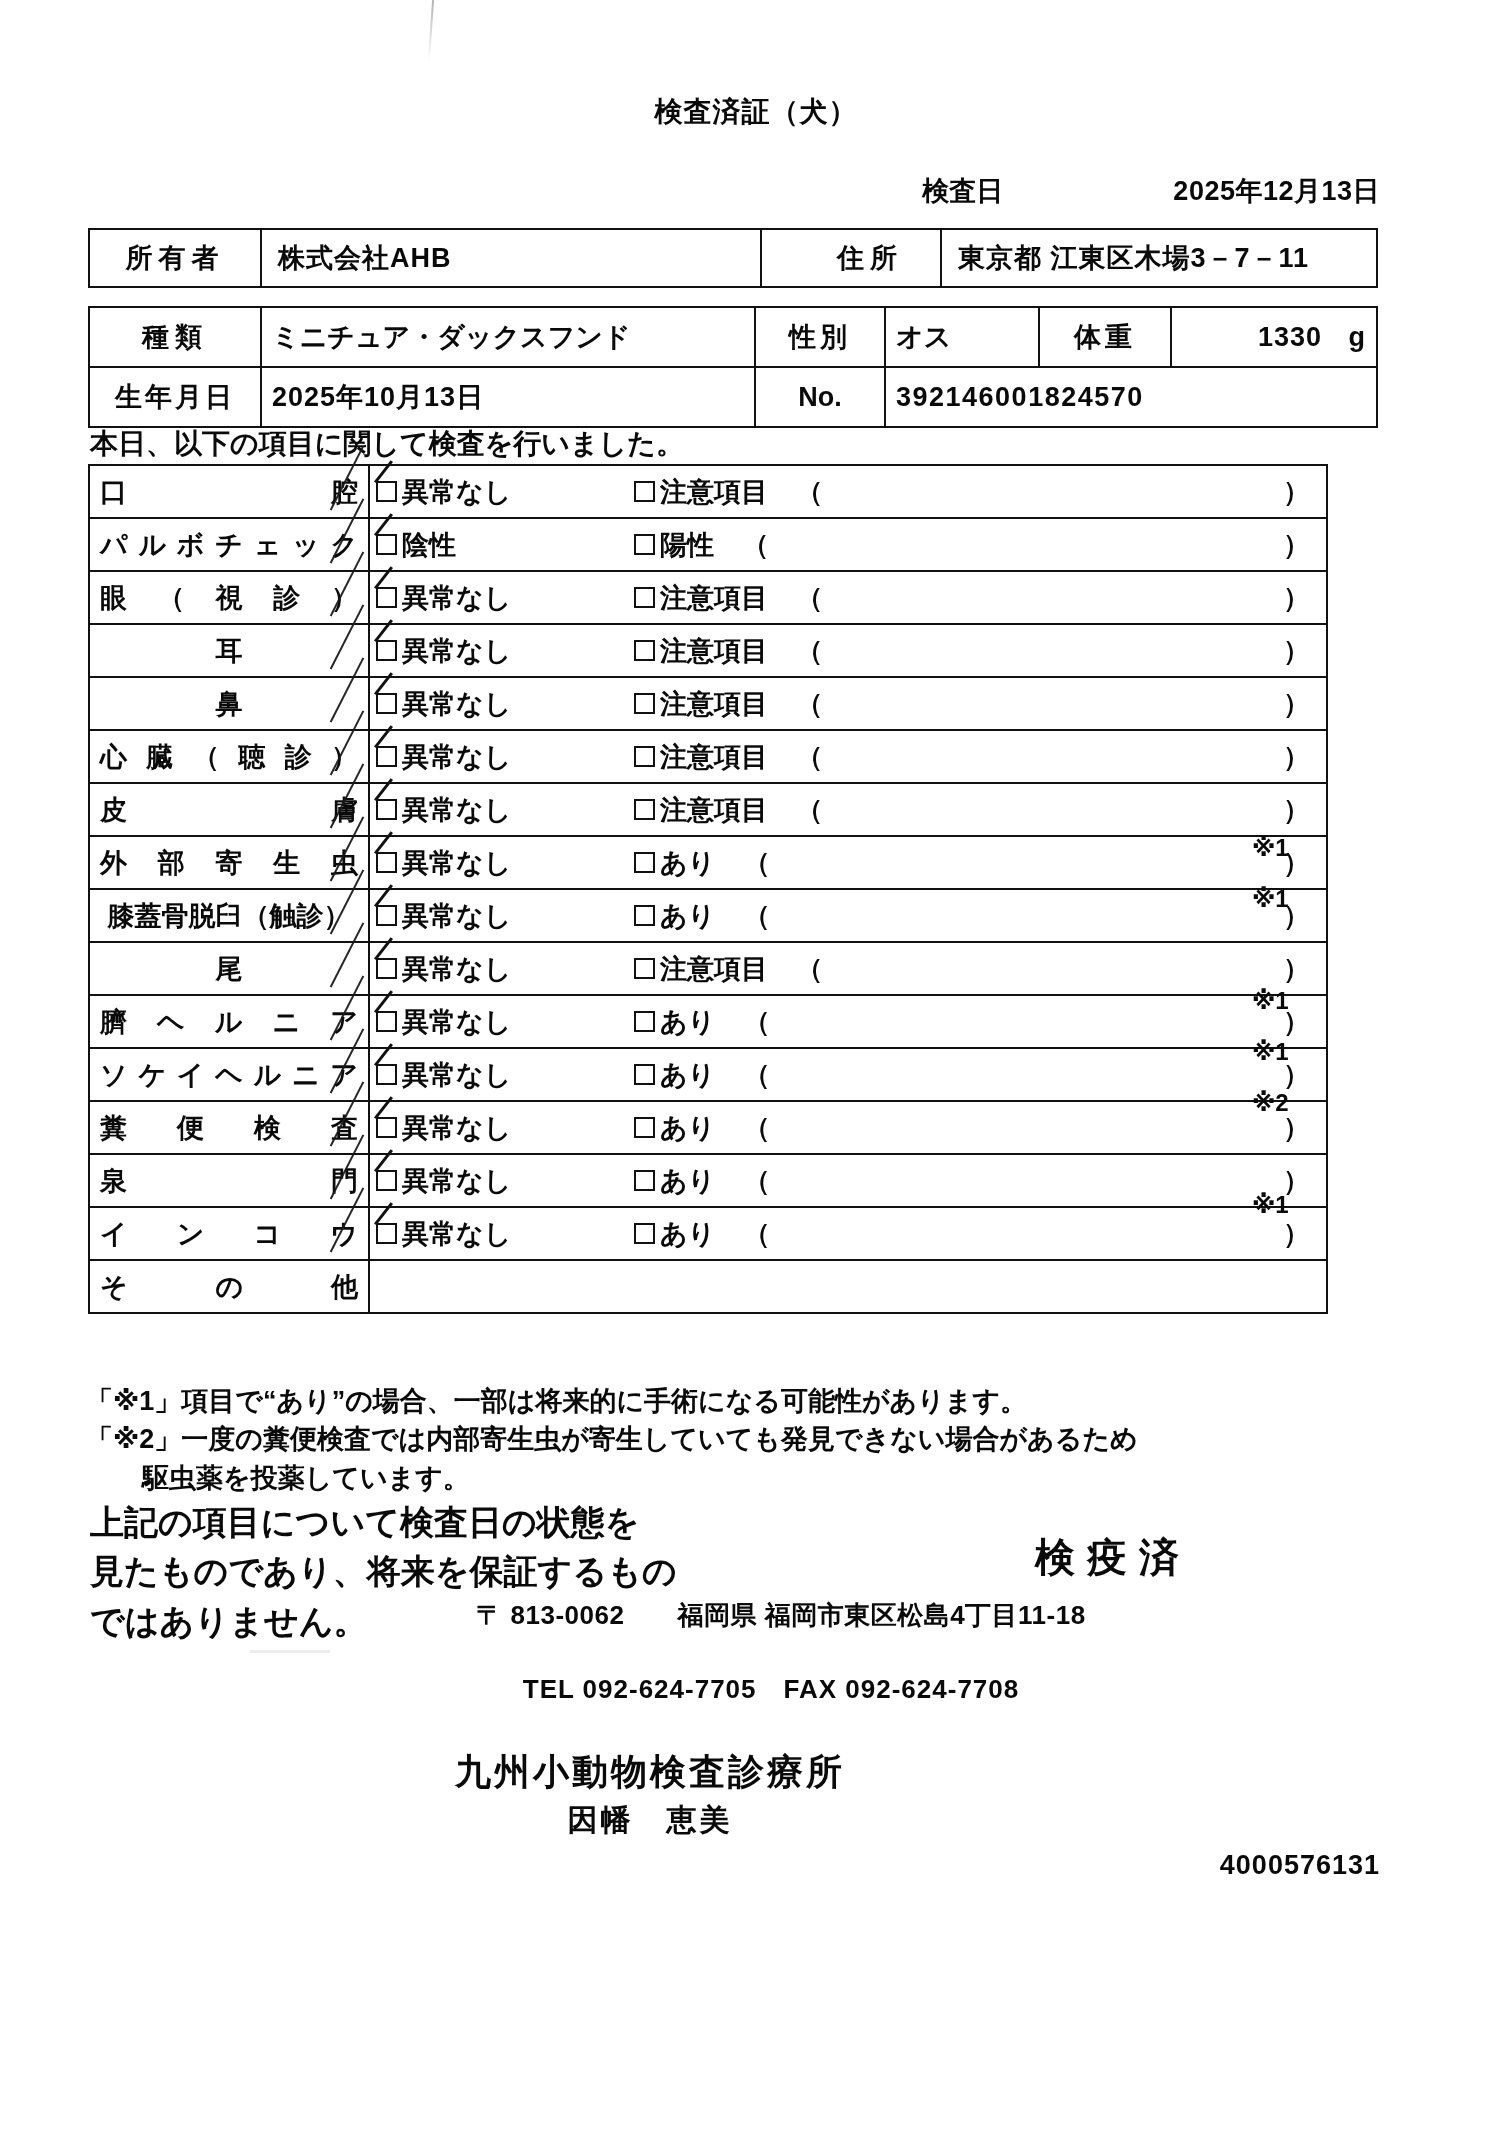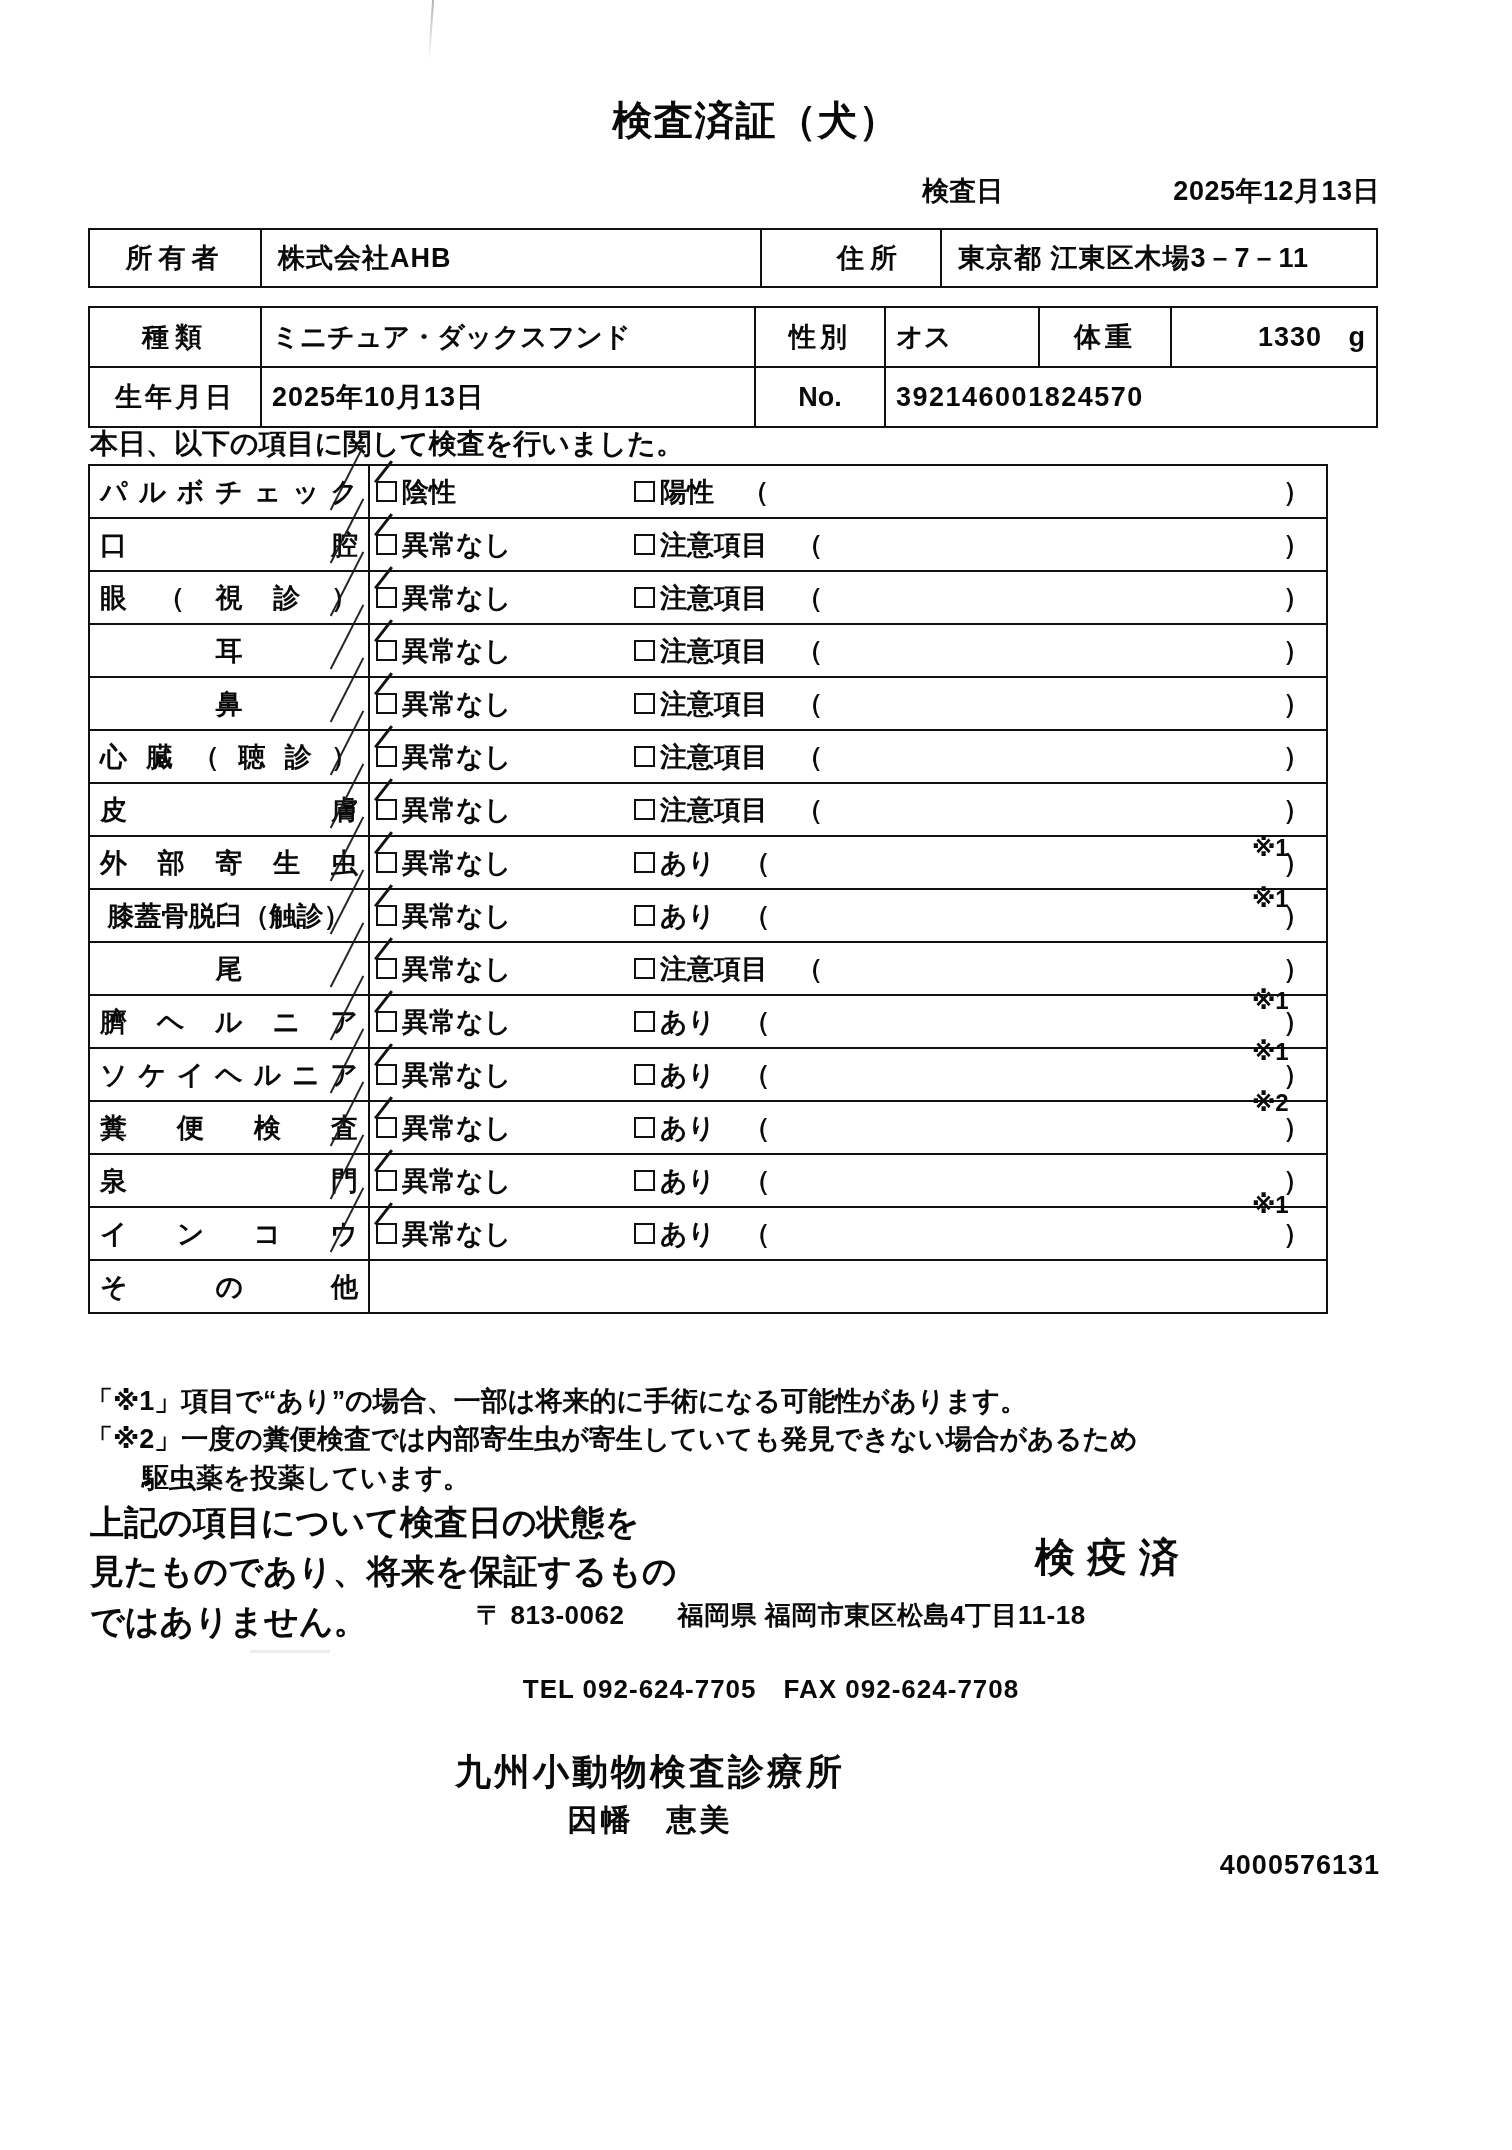--- a/index.html
+++ b/index.html
@@ -42,21 +42,21 @@
     pointer-events: none;
   }
 
   
   .title {
     position: absolute;
     top: 93px;
     left: 0;
     width: 100%;
     text-align: center;
-    font-size: 40px;
+    font-size: 28px;
     font-weight: 700;
     letter-spacing: 1px;
   }
 
   
   .date-line {
     position: absolute;
     top: 173px;
     left: 0;
     width: 1380px;
@@ -340,50 +340,50 @@
       <td class="c-no-val" colspan="3">392146001824570</td>
     </tr>
   </tbody>
     </table>
 
   <div class="statement">本日、以下の項目に関して検査を行いました。</div>
 
   <table class="tbl" id="items-table">
       <tbody id="items-body">
         <tr>
+          <td class="it-name">口腔</td>
+          <td class="it-body">
+            <div class="opt-wrap">
+              <span class="pen-stroke"></span>
+              <span class="opt first">
+                <span class="box checked"></span>
+                <span>異常なし</span>
+              </span>
+              <span class="opt">
+                <span class="box"></span>
+                <span>注意項目</span>
+              </span>
+              <span class="paren-open">（</span>
+              <span style="flex: 1 1 0%;"></span>
+              <span class="paren-close">）</span>
+            </div>
+          </td>
+        </tr>
+        <tr>
           <td class="it-name">パルボチェック</td>
           <td class="it-body">
             <div class="opt-wrap">
               <span class="pen-stroke"></span>
               <span class="opt first">
                 <span class="box checked"></span>
                 <span>陰性</span>
               </span>
               <span class="opt">
                 <span class="box"></span>
                 <span>陽性</span>
-              </span>
-              <span class="paren-open">（</span>
-              <span style="flex: 1 1 0%;"></span>
-              <span class="paren-close">）</span>
-            </div>
-          </td>
-        </tr>
-        <tr>
-          <td class="it-name">口腔</td>
-          <td class="it-body">
-            <div class="opt-wrap">
-              <span class="pen-stroke"></span>
-              <span class="opt first">
-                <span class="box checked"></span>
-                <span>異常なし</span>
-              </span>
-              <span class="opt">
-                <span class="box"></span>
-                <span>注意項目</span>
               </span>
               <span class="paren-open">（</span>
               <span style="flex: 1 1 0%;"></span>
               <span class="paren-close">）</span>
             </div>
           </td>
         </tr>
         <tr>
           <td class="it-name">眼（視診）</td>
           <td class="it-body">

